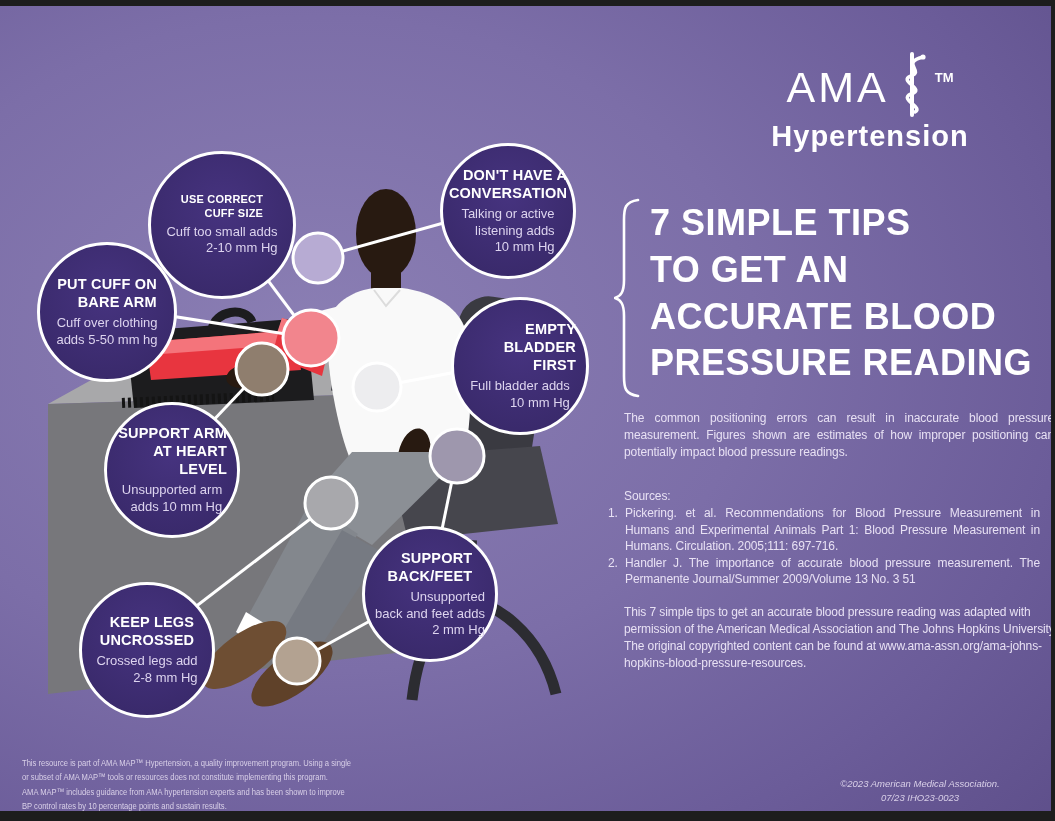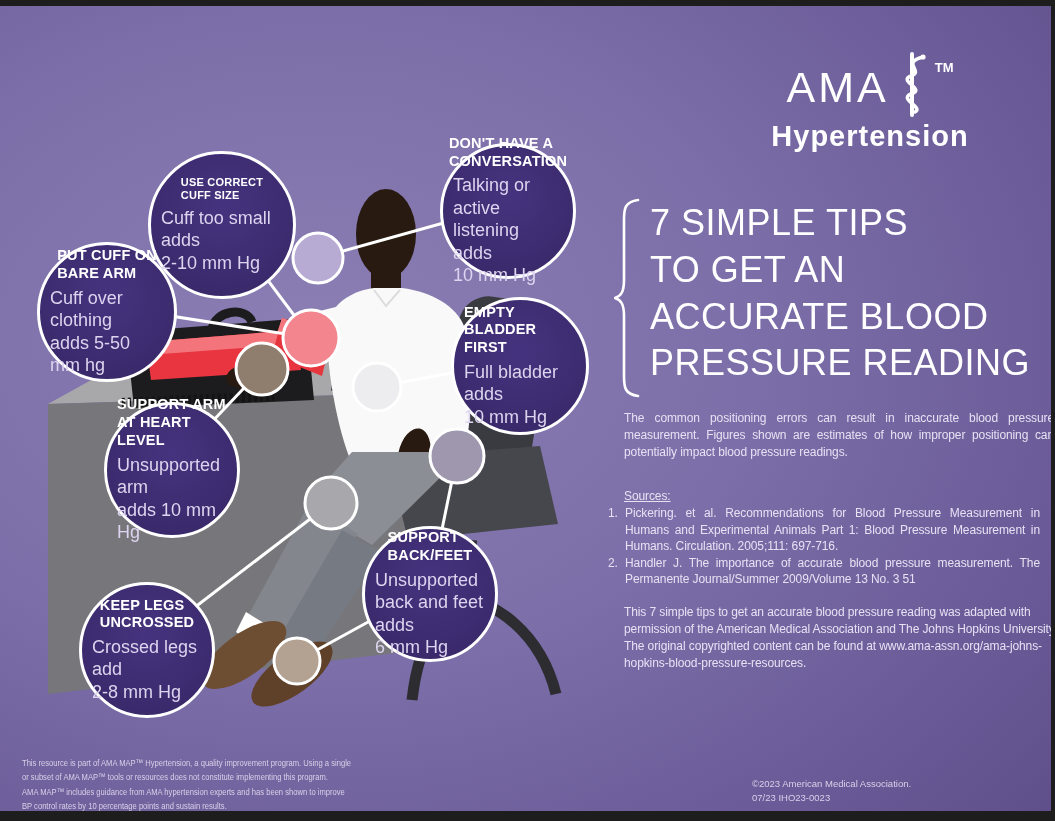--- a/index.html
+++ b/index.html
@@ -5,46 +5,46 @@
   html,body{margin:0;padding:0;background:#1d1d1d;}
   .canvas{position:relative;width:1055px;height:821px;overflow:hidden;background:#1d1d1d;
           font-family:"Liberation Sans",sans-serif;}
   .page{position:absolute;left:0;top:6px;width:1051px;height:805px;
         background:radial-gradient(1050px 780px at 30% 42%, #8b7fb4 0%, #7c6ea8 42%, #6b5c99 72%, #5a4b86 100%);}
   .illus{position:absolute;left:0;top:0;z-index:1;}
   
   .tip{position:absolute;border-radius:50%;box-sizing:border-box;border:3px solid #ffffff;
        background:radial-gradient(circle at 50% 38%, #46337f 0%, #3a2a6c 75%, #35265f 100%);
        display:flex;flex-direction:column;align-items:center;justify-content:center;
-       text-align:left;gap:4px;z-index:3;padding:10px;}
+       text-align:right;gap:4px;z-index:3;padding:10px;}
   .tip-title{color:#ffffff;font-weight:700;font-size:14.5px;line-height:1.22;white-space:pre-line;letter-spacing:.2px;}
   .tip-lg .tip-title{font-size:11px;}
-  .tip-body{color:#ddd4ef;font-size:18px;line-height:1.25;white-space:pre-line;}
+  .tip-body{color:#ddd4ef;font-size:13px;line-height:1.25;white-space:pre-line;}
   
   .logo{position:absolute;left:660px;top:48px;width:420px;text-align:center;color:#fff;z-index:2;}
   .logo-row{display:flex;align-items:center;justify-content:center;}
   .logo-word{font-size:43px;font-weight:400;letter-spacing:3px;}
-  .logo-tm{font-size:13px;font-weight:700;align-self:flex-start;margin-top:6px;}
+  .logo-tm{font-size:13px;font-weight:700;align-self:flex-start;margin-top:16px;}
   .logo-cad{margin:0 5px;transform:translateY(-2px);}
   .logo-sub{font-size:29px;font-weight:700;letter-spacing:1px;margin-top:0px;}
   .brace{position:absolute;left:614px;top:192px;z-index:2;}
   .headline{position:absolute;left:650px;top:194px;width:400px;color:#ffffff;font-size:36px;
-            font-weight:400;line-height:1.3;letter-spacing:.5px;white-space:pre-line;z-index:2;}
+            font-weight:700;line-height:1.3;letter-spacing:.5px;white-space:pre-line;z-index:2;}
   .para{position:absolute;color:#e8e1f4;font-size:12px;line-height:1.42;letter-spacing:-.1px;z-index:2;margin-left:16px;}
   .intro{left:608px;top:404px;width:430px;text-align:justify;}
-  .srclabel{left:608px;top:482px;width:200px;text-decoration:underline;}
+  .srclabel{left:608px;top:482px;width:200px;}
   .sources{position:absolute;left:608px;top:499px;width:432px;z-index:2;}
   .src{display:flex;color:#e8e1f4;font-size:12px;line-height:1.38;letter-spacing:-.1px;}
   .src .num{width:17px;flex:0 0 17px;}
   .src .txt{flex:1;text-align:justify;}
   .adapt{left:608px;top:598px;width:434px;}
   .foot-disc{position:absolute;left:22px;top:750px;width:480px;color:#d9d0e8;font-size:9.5px;
              line-height:1.5;white-space:pre-line;transform:scaleX(.8);transform-origin:left top;z-index:2;}
-  .foot-right{position:absolute;left:752px;top:771px;width:232px;text-align:left;color:#d9d0e8;
-              font-size:9.5px;line-height:1.5;z-index:2;}
+  .foot-right{position:absolute;left:804px;top:771px;width:232px;text-align:center;color:#d9d0e8;
+              font-size:9.5px;line-height:1.5;z-index:2;font-style:italic;}
   .edge{position:absolute;background:#1d1d1d;z-index:5;}
   .edge.top{left:0;top:0;width:1055px;height:6px;}
   .edge.bottom{left:0;top:811px;width:1055px;height:10px;}
   .edge.right{left:1051px;top:0;width:4px;height:821px;}
   .it{}
 </style>
 </head>
 <body>
 
 <div class="canvas">
@@ -144,21 +144,21 @@
       <div class="tip-title">SUPPORT ARM
 AT HEART LEVEL</div>
       <div class="tip-body">Unsupported arm
 adds 10 mm Hg</div>
     </div>
     <div class="tip" style="left:362px;top:520px;width:136px;height:136px">
       <div class="tip-title">SUPPORT
 BACK/FEET</div>
       <div class="tip-body">Unsupported
 back and feet adds
-6 mm Hg</div>
+2 mm Hg</div>
     </div>
     <div class="tip" style="left:79px;top:576px;width:136px;height:136px">
       <div class="tip-title">KEEP LEGS
 UNCROSSED</div>
       <div class="tip-body">Crossed legs add
 2-8 mm Hg</div>
     </div>
 
     <div class="logo">
       <div class="logo-row">

